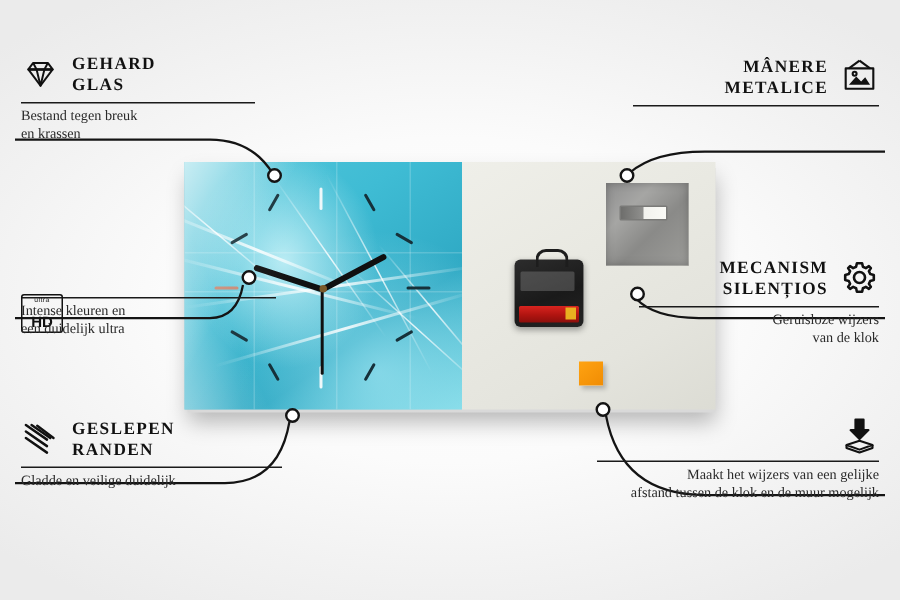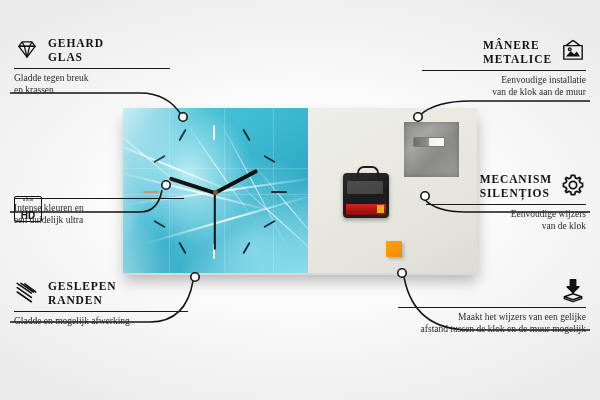--- a/index.html
+++ b/index.html
@@ -84,21 +84,21 @@
   .f-title{
     font-size:11.5px;letter-spacing:.9px;color:#111;font-weight:bold;
     line-height:14px;text-transform:uppercase;white-space:pre-line;
   }
   .f-rule{height:1px;background:#1a1a1a;margin-top:3px;}
   .f-desc{
     font-size:9.5px;color:#2a2a2a;line-height:12px;margin-top:3px;white-space:pre-line;
   }
   .f-left .f-head{flex-direction:row;}
   .f-right .f-head{flex-direction:row;justify-content:flex-end;}
-  .f-right .f-title{text-align:left;}
+  .f-right .f-title{text-align:right;}
   .f-right .f-desc{text-align:right;}
   .icon{flex:0 0 auto;width:26px;height:26px;}
   .icon svg{display:block;width:26px;height:26px;}
   .hd-box{
     width:26px;height:24px;border:1.4px solid #111;border-radius:2px;
     display:flex;flex-direction:column;align-items:center;justify-content:space-between;
     font-family:"Liberation Sans", sans-serif;color:#111;margin-top:28px;
   }
   .hd-top{font-size:4.5px;letter-spacing:.3px;line-height:5px;}
   .hd-big{font-size:10px;font-weight:bold;line-height:10px;}
@@ -190,21 +190,21 @@
           <path d="M4.5 9.5 L12 19.5 L19.5 9.5 Z"></path>
           <path d="M4.5 9.5 L7.5 5.5 L16.5 5.5 L19.5 9.5 Z"></path>
           <path d="M7.5 5.5 L9.6 9.5 L12 19.5 L14.4 9.5 L16.5 5.5"></path>
           <path d="M4.5 9.5 L19.5 9.5"></path>
         </svg>
       </span>
       <div class="f-title">GEHARD
 GLAS</div>
     </div>
     <div class="f-rule" style="width:156px;margin-left:0;margin-top:4px;"></div>
-    <div class="f-desc">Gladde tegen breuk
+    <div class="f-desc">Bestand tegen breuk
 en krassen</div>
   </div>
 
   <div class="feature f-left" style="left:14px;top:168px;width:190px;">
     <div class="f-head">
       <span class="icon">
         <span class="hd-box">
           <span class="hd-top">ultra</span>
           <span class="hd-big">HD</span>
         </span>
@@ -223,54 +223,52 @@
             <path d="M3 8 L16 17"></path>
           <path d="M3 12 L16 21"></path>
             <path d="M6.5 4 L18 12"></path>
           <path d="M10 4.5 L20 12"></path>
         </svg>
       </span>
       <div class="f-title">GESLEPEN
 RANDEN</div>
     </div>
     <div class="f-rule" style="width:174px;margin-top:4px;"></div>
-    <div class="f-desc">Gladde en mogelijk afwerking</div>
+    <div class="f-desc">Gladde en veilige duidelijk</div>
   </div>
 
   <div class="feature f-right" style="left:406px;top:38px;width:180px;">
     <div class="f-head">
       <div class="f-title">MÂNERE
 METALICE</div>
       <span class="icon">
         <svg viewBox="0 0 24 24" fill="none" stroke="#111" stroke-width="1.3" stroke-linejoin="round">
           <rect x="3.5" y="7" width="17" height="12.5"></rect>
           <path d="M12 2.2 L5.5 7 M12 2.2 L18.5 7"></path>
           <path d="M5.5 17 L10 12 L13 15 L15.5 12.5 L18.5 17 Z" fill="#111" stroke="none"></path>
           <circle cx="9" cy="10.3" r="1.2"></circle>
         </svg>
       </span>
     </div>
     <div class="f-rule" style="width:164px;margin-left:16px;margin-top:4px;"></div>
-    <div class="f-desc">Eenvoudige installatie
-van de klok aan de muur</div>
   </div>
 
   <div class="feature f-right" style="left:412px;top:172px;width:174px;font-family:Liberation Serif, serif;">
     <div class="f-head">
       <div class="f-title">MECANISM
 SILENȚIOS</div>
       <span class="icon">
         <svg viewBox="0 0 24 24" fill="none" stroke="#111" stroke-width="1.6">
           <path d="M12 3.2 L13.6 3.2 L14.1 5.4 L15.9 6.2 L17.8 5.0 L19.0 6.2 L17.8 8.1 L18.6 9.9 L20.8 10.4 L20.8 12 L20.8 13.6 L18.6 14.1 L17.8 15.9 L19.0 17.8 L17.8 19.0 L15.9 17.8 L14.1 18.6 L13.6 20.8 L12 20.8 L10.4 20.8 L9.9 18.6 L8.1 17.8 L6.2 19.0 L5.0 17.8 L6.2 15.9 L5.4 14.1 L3.2 13.6 L3.2 12 L3.2 10.4 L5.4 9.9 L6.2 8.1 L5.0 6.2 L6.2 5.0 L8.1 6.2 L9.9 5.4 L10.4 3.2 Z" stroke-linejoin="round"></path>
           <circle cx="12" cy="12" r="3.4"></circle>
         </svg>
       </span>
     </div>
     <div class="f-rule" style="width:160px;margin-left:14px;margin-top:4px;"></div>
-    <div class="f-desc">Eenvoudige wijzers
+    <div class="f-desc">Geruisloze wijzers
 van de klok</div>
   </div>
 
   <div class="feature f-right" style="left:382px;top:277px;width:204px;">
     <div class="f-head">
       <span class="icon">
         <svg viewBox="0 0 24 24" fill="none" stroke="#111" stroke-width="1.3" stroke-linejoin="round">
           <path d="M9.5 2.5 L14.5 2.5 L14.5 9 L17.5 9 L12 14.5 L6.5 9 L9.5 9 Z" fill="#111"></path>
           <path d="M12 15.5 L20 18.2 L12 21 L4 18.2 Z"></path>
           <path d="M4 18.2 L4 20 L12 22.8 L20 20 L20 18.2"></path>

